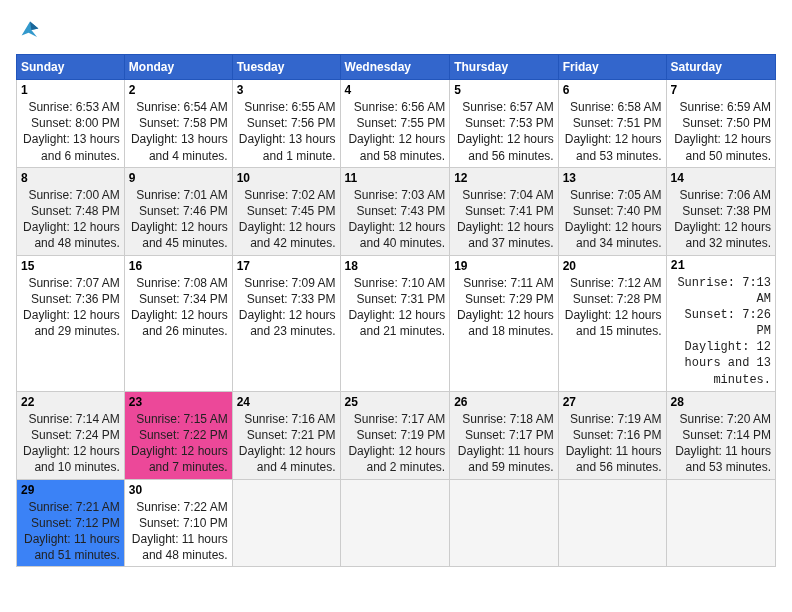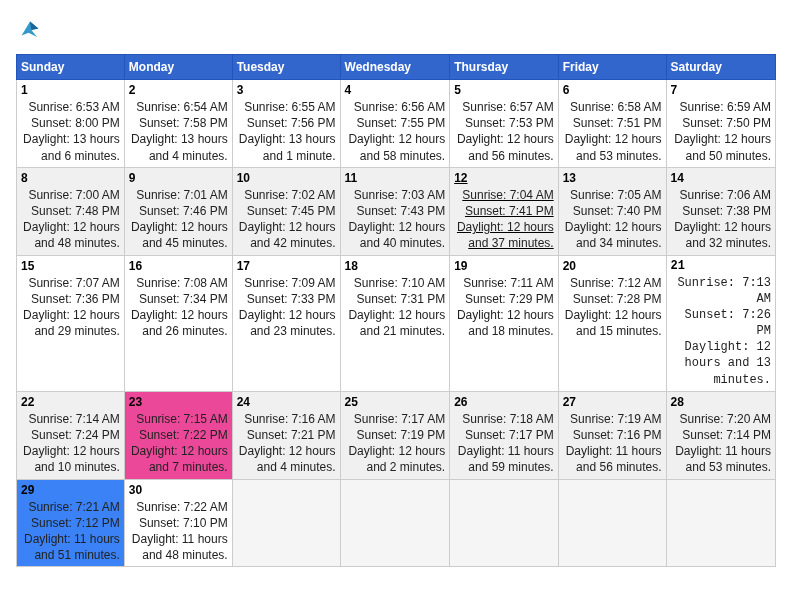--- a/index.html
+++ b/index.html
@@ -213,21 +213,21 @@
         </div>
           </td>
           <td style="background-color: rgb(240, 240, 240);">
         <span class="day-num">11</span>
         <div class="day-info">
           <span>Sunrise: 7:03 AM</span><br>
           <span>Sunset: 7:43 PM</span><br>
           <span>Daylight: 12 hours and 40 minutes.</span>
         </div>
           </td>
-          <td style="background-color: rgb(240, 240, 240); text-decoration: underline;">
+          <td style="background-color: rgb(240, 240, 240);">
         <span class="day-num">12</span>
         <div class="day-info">
           <span>Sunrise: 7:04 AM</span><br>
           <span>Sunset: 7:41 PM</span><br>
           <span>Daylight: 12 hours and 37 minutes.</span>
         </div>
           </td>
           <td style="background-color: rgb(240, 240, 240);">
         <span class="day-num">13</span>
         <div class="day-info">

